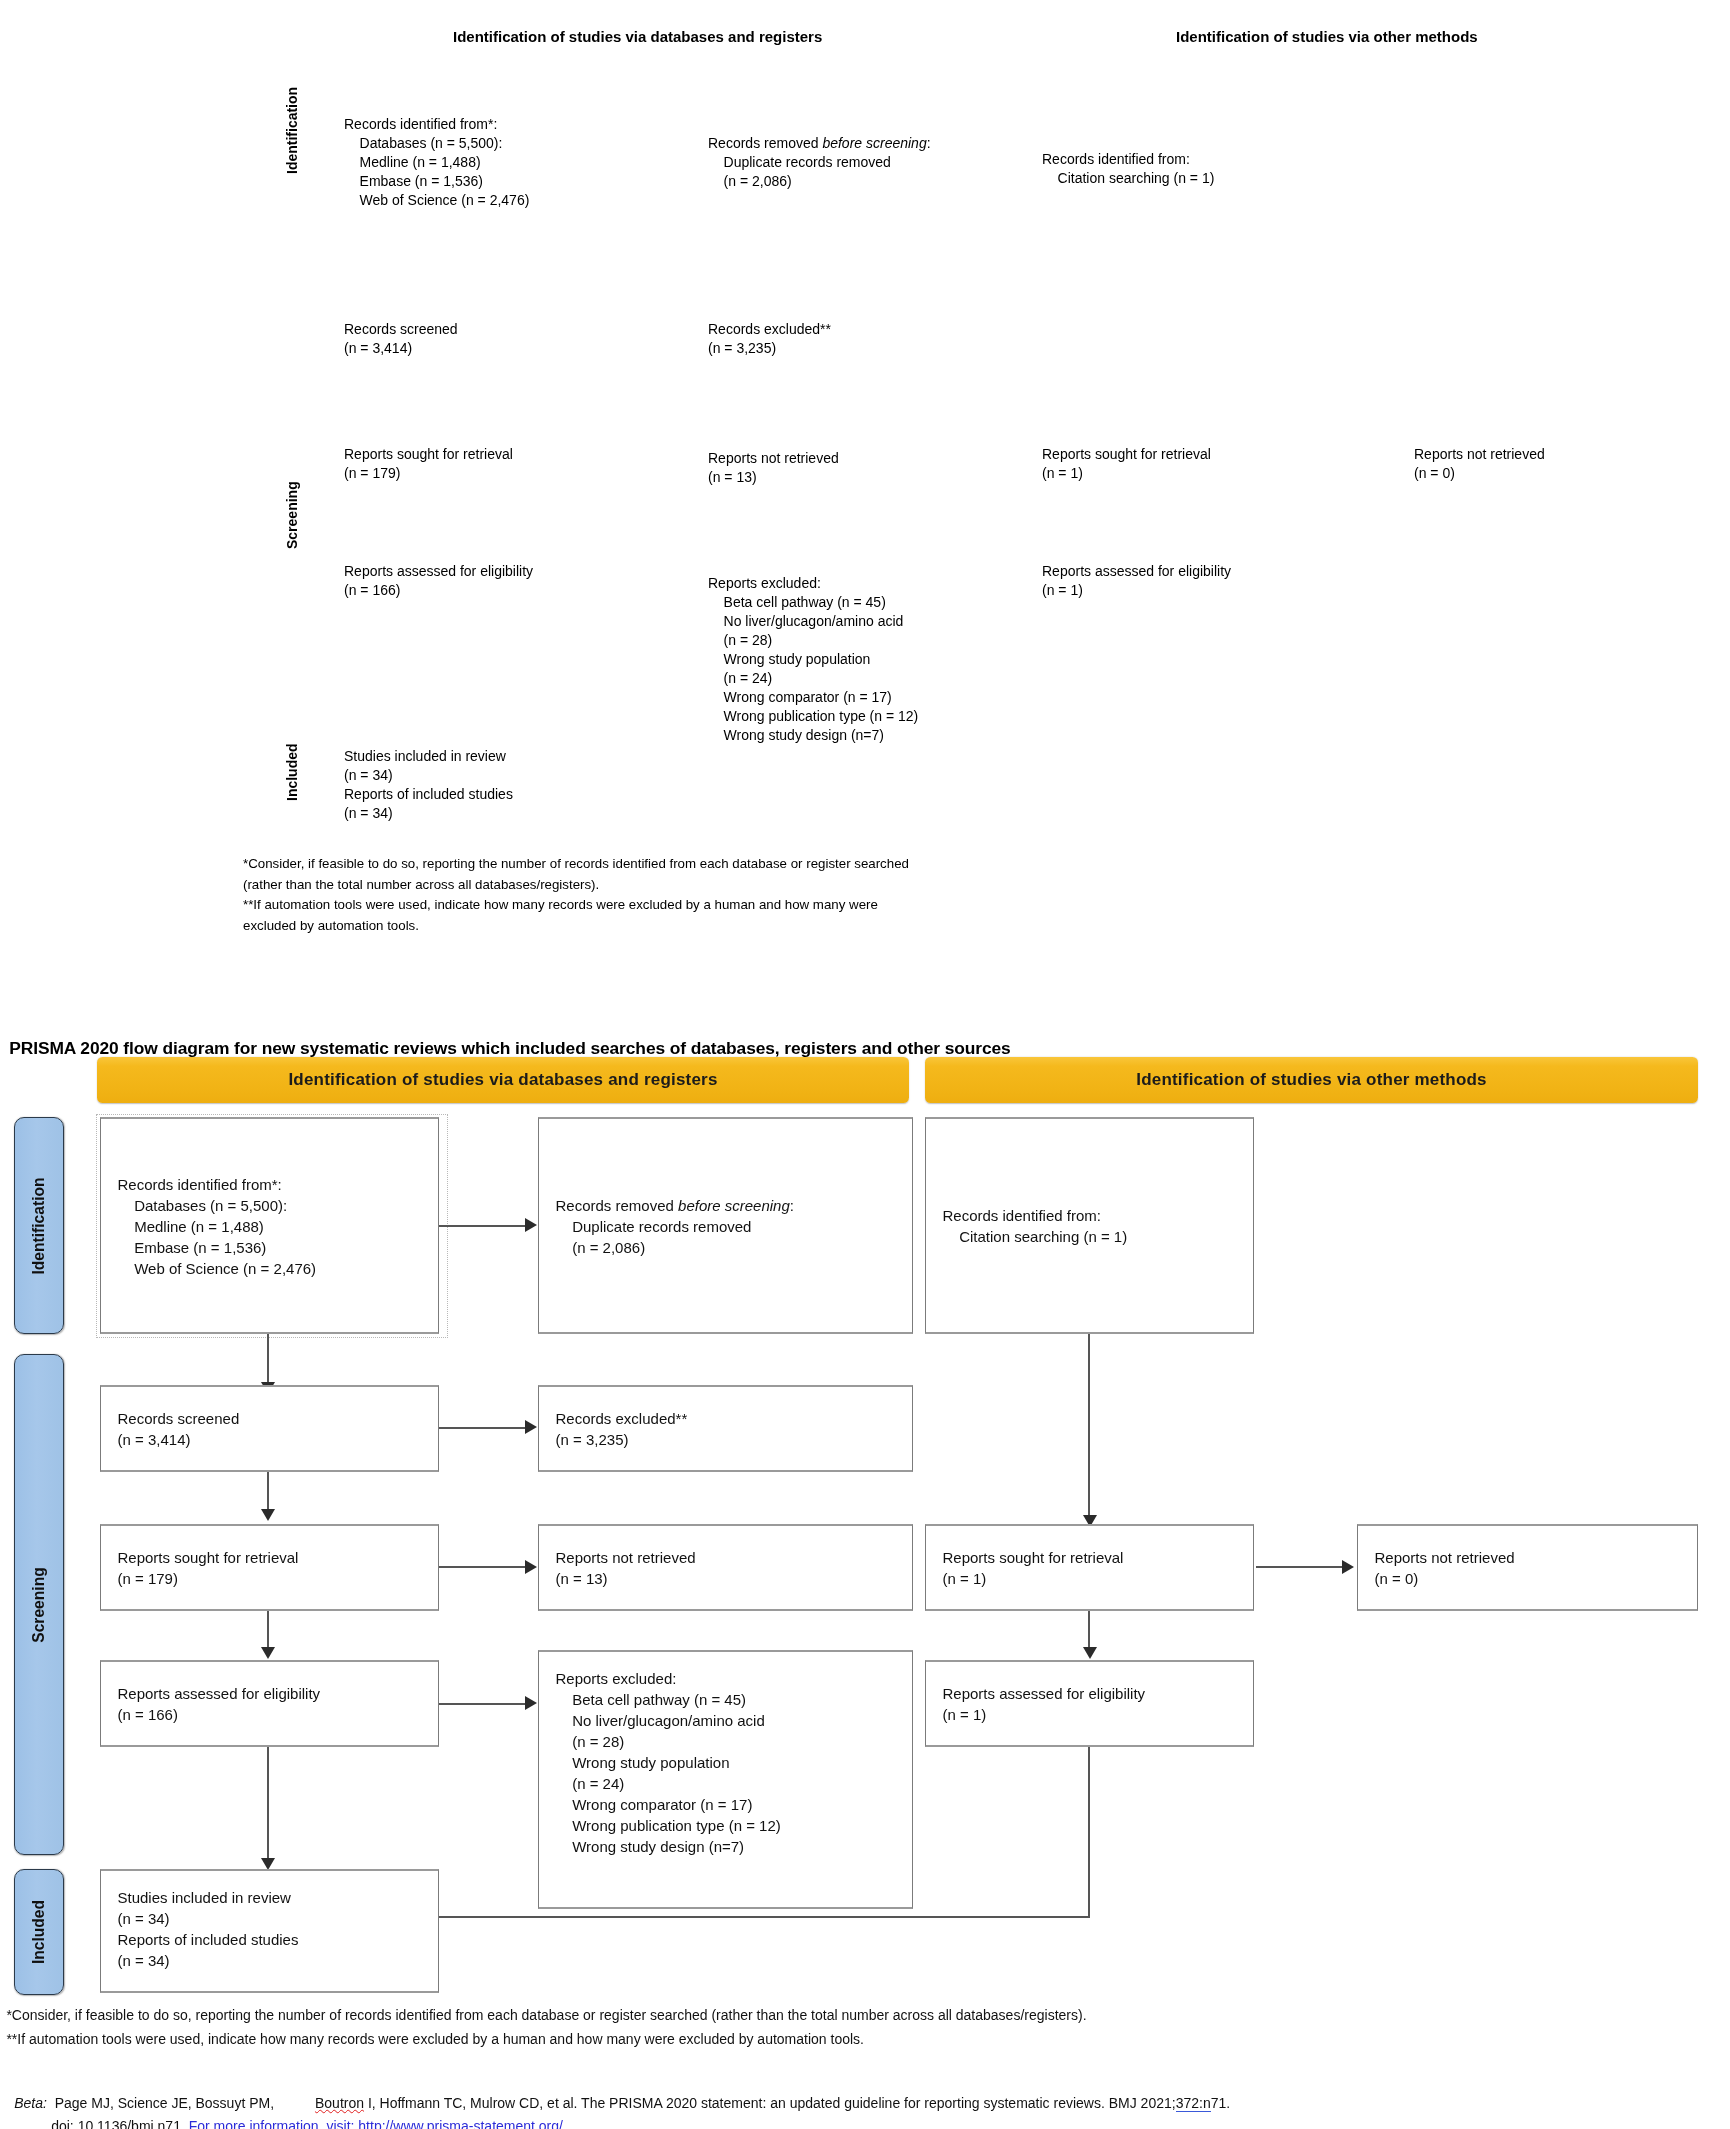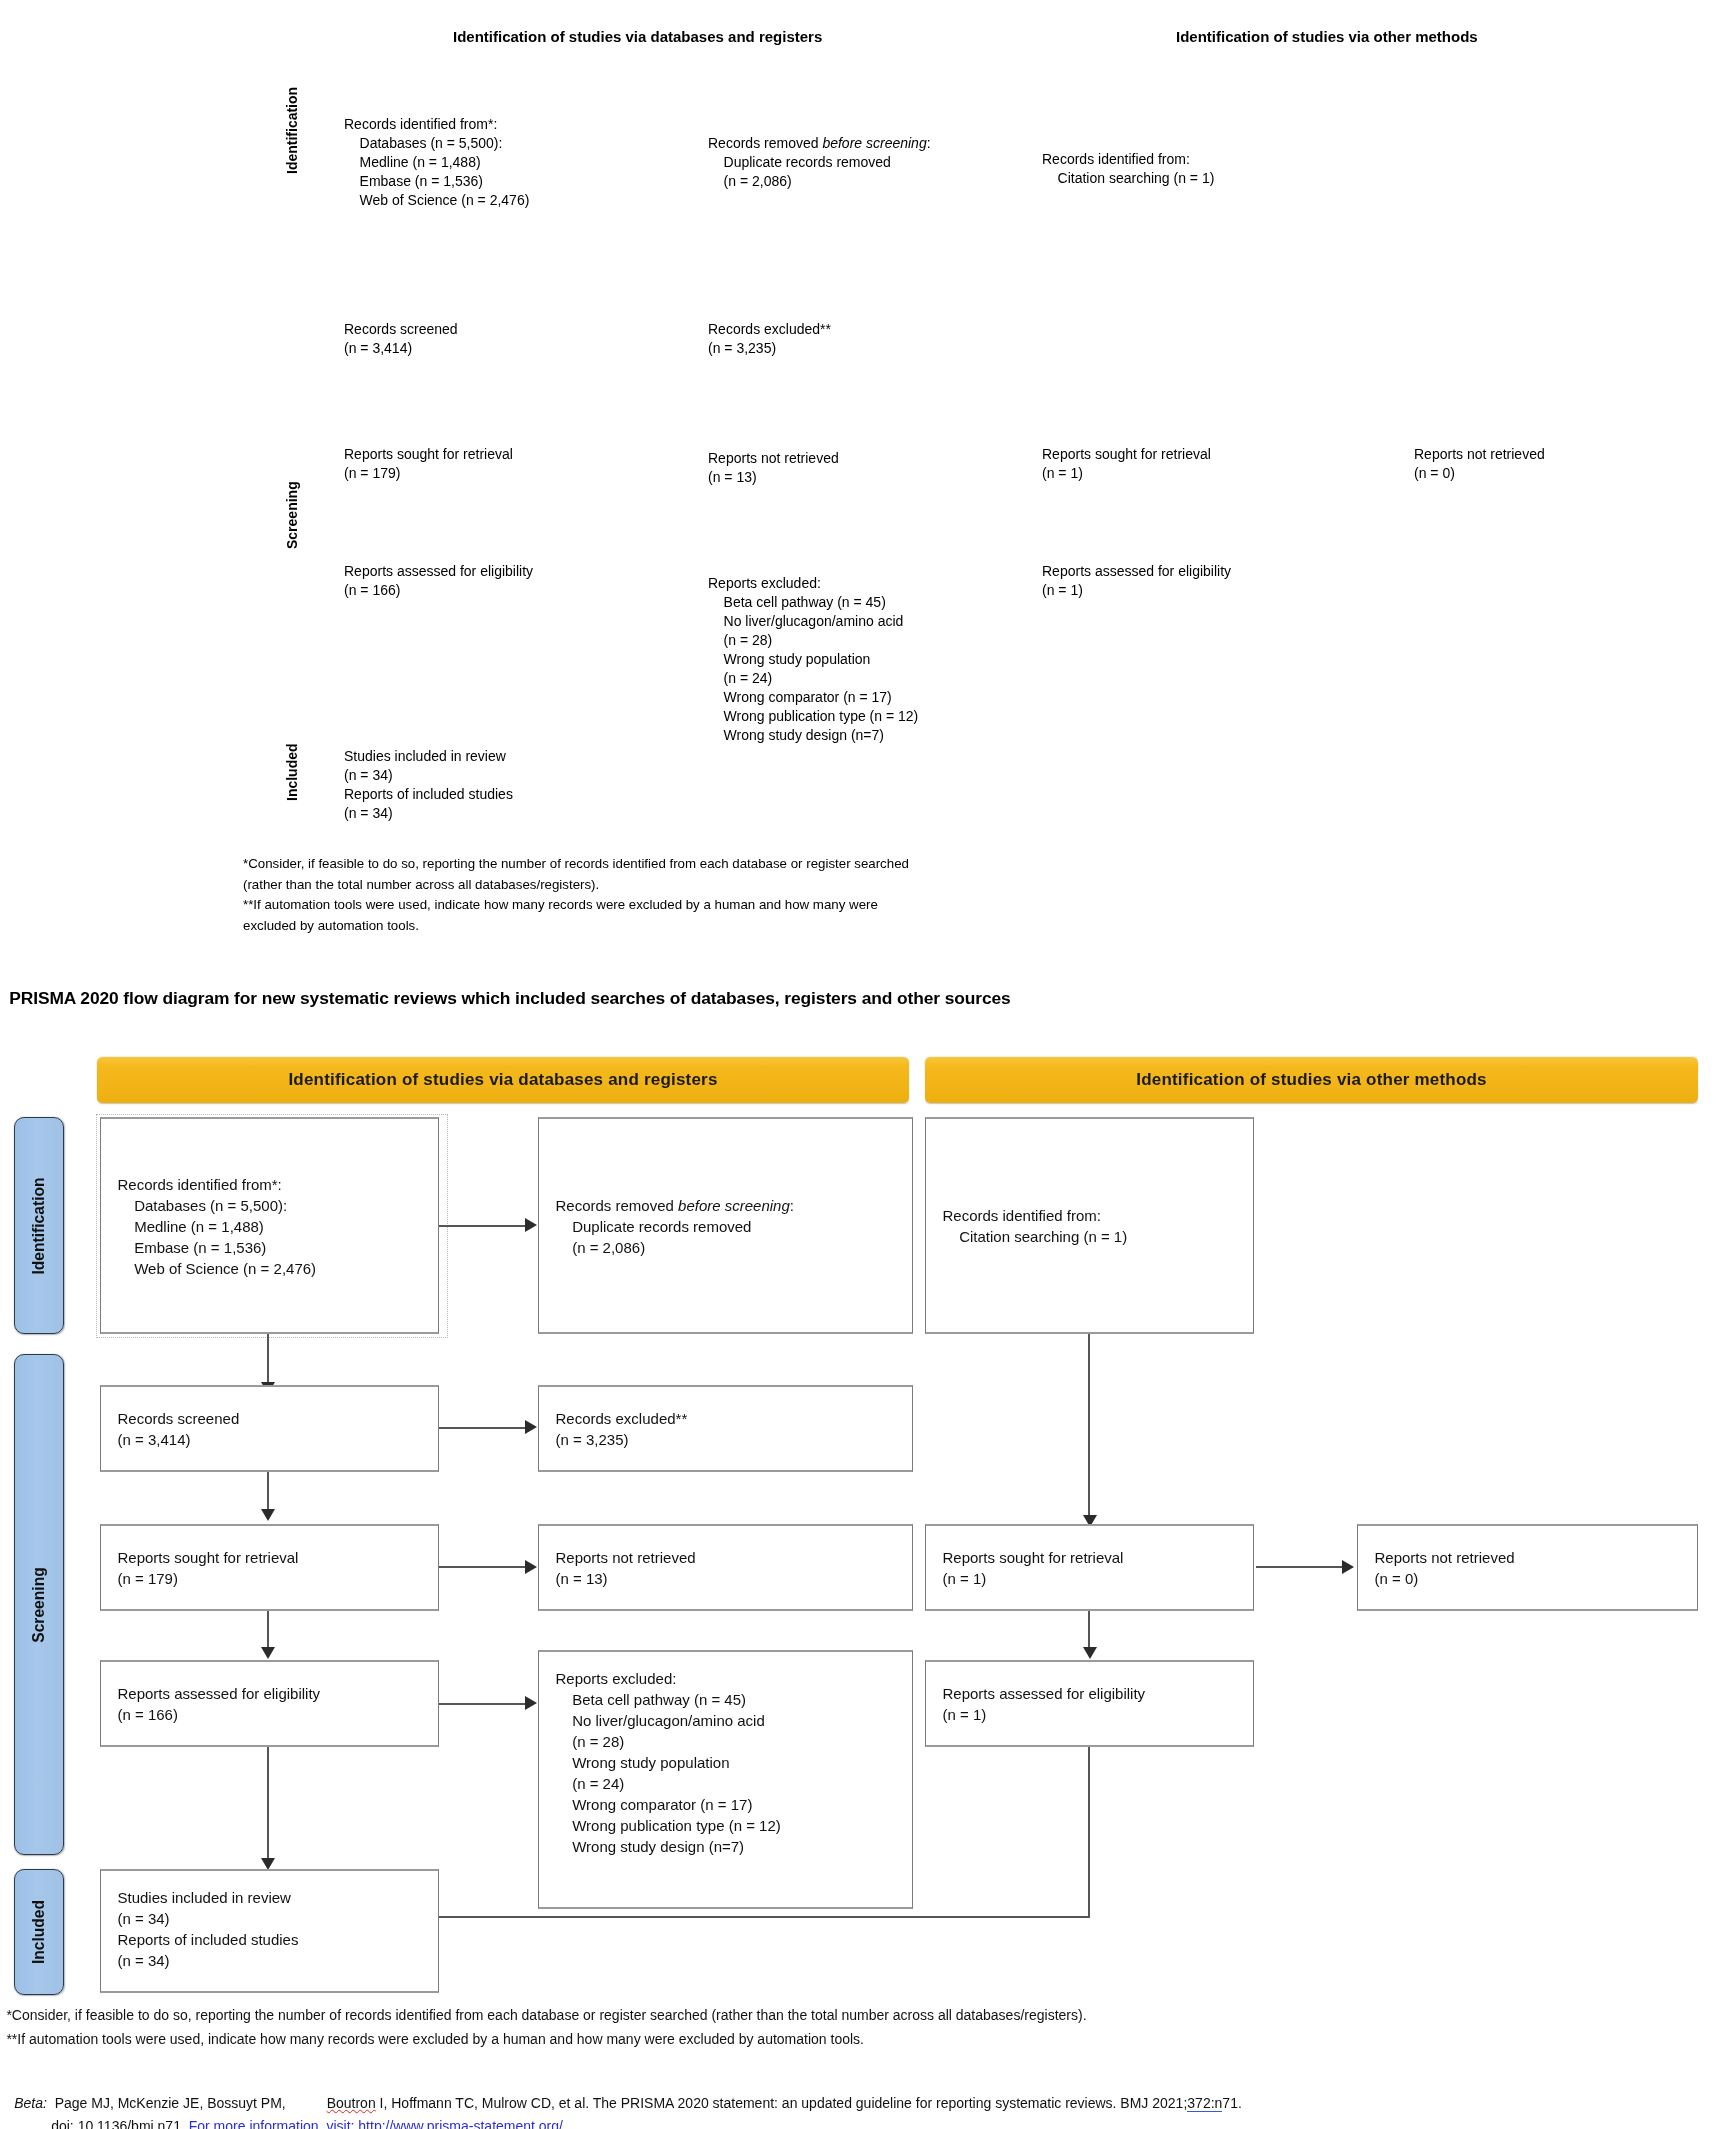--- a/index.html
+++ b/index.html
@@ -154,21 +154,21 @@
 <div class="abs top-txt" style="left:344px;top:747px;">Studies included in review
 (n = 34)
 Reports of included studies
 (n = 34)</div>
 
 <div class="abs top-note" style="left:243px;top:854px;">*Consider, if feasible to do so, reporting the number of records identified from each database or register searched
 (rather than the total number across all databases/registers).</div>
 <div class="abs top-note" style="left:243px;top:895px;">**If automation tools were used, indicate how many records were excluded by a human and how many were
 excluded by automation tools.</div>
 
-<div class="abs diag-title" style="left:9.2px;top:988px;">PRISMA 2020 flow diagram for new systematic reviews which included searches of databases, registers and other sources</div>
+<div class="abs diag-title" style="left:9.2px;top:1038px;">PRISMA 2020 flow diagram for new systematic reviews which included searches of databases, registers and other sources</div>
 
 <div class="abs bar" style="left:97px;top:1057px;width:812px;height:46px;">
   <span>Identification  of studies via databases and registers</span>
 </div>
 <div class="abs bar" style="left:925px;top:1057px;width:773px;height:46px;">
   <span>Identification  of studies via other methods</span>
 </div>
 
 <div class="abs sidebar" style="left:13.7px;top:1117px;width:48px;height:215px;">
   <span>Identification</span>
@@ -284,19 +284,19 @@
   <div class="box-txt topalign">Studies included in review
 (n = 34)
 Reports of included studies
 (n = 34)</div>
 </div>
 
 <div class="abs foot" style="left:6.4px;top:2004px;">*Consider, if feasible to do so, reporting the number of records identified from each database or register searched (rather than the total number across all databases/registers).</div>
 <div class="abs foot" style="left:6.4px;top:2028px;">**If automation tools were used, indicate how many records were excluded by a human and how many were excluded by automation tools.</div>
 
 <div class="abs foot" style="left:6.4px;top:2069px;">
-  <span class="foot-i">Beta:</span><span>  Page MJ, McKenzie JE, Bossuyt PM, </span><span class="redwave">Boutron</span><span> I, Hoffmann TC, Mulrow CD, et al. The PRISMA 2020 statement: an updated guideline for reporting systematic reviews. BMJ 2021;</span><span class="bluewave">372:n</span><span>71.</span>
+  <span class="foot-i">Beta:</span><span>  Page MJ, Science JE, Bossuyt PM, </span><span class="redwave">Boutron</span><span> I, Hoffmann TC, Mulrow CD, et al. The PRISMA 2020 statement: an updated guideline for reporting systematic reviews. BMJ 2021;</span><span class="bluewave">372:n</span><span>71.</span>
 </div>
 
 <div class="abs foot" style="left:6.4px;top:2092px;">
   <span class="redwave">doi</span><span>: 10.1136/</span><span class="bluewave">bmj.n</span><span>71. </span><span class="lnk">For more information, visit: </span><span class="lnk">http://www.prisma-statement.org/</span>
 </div>
 
 
 </body></html>

